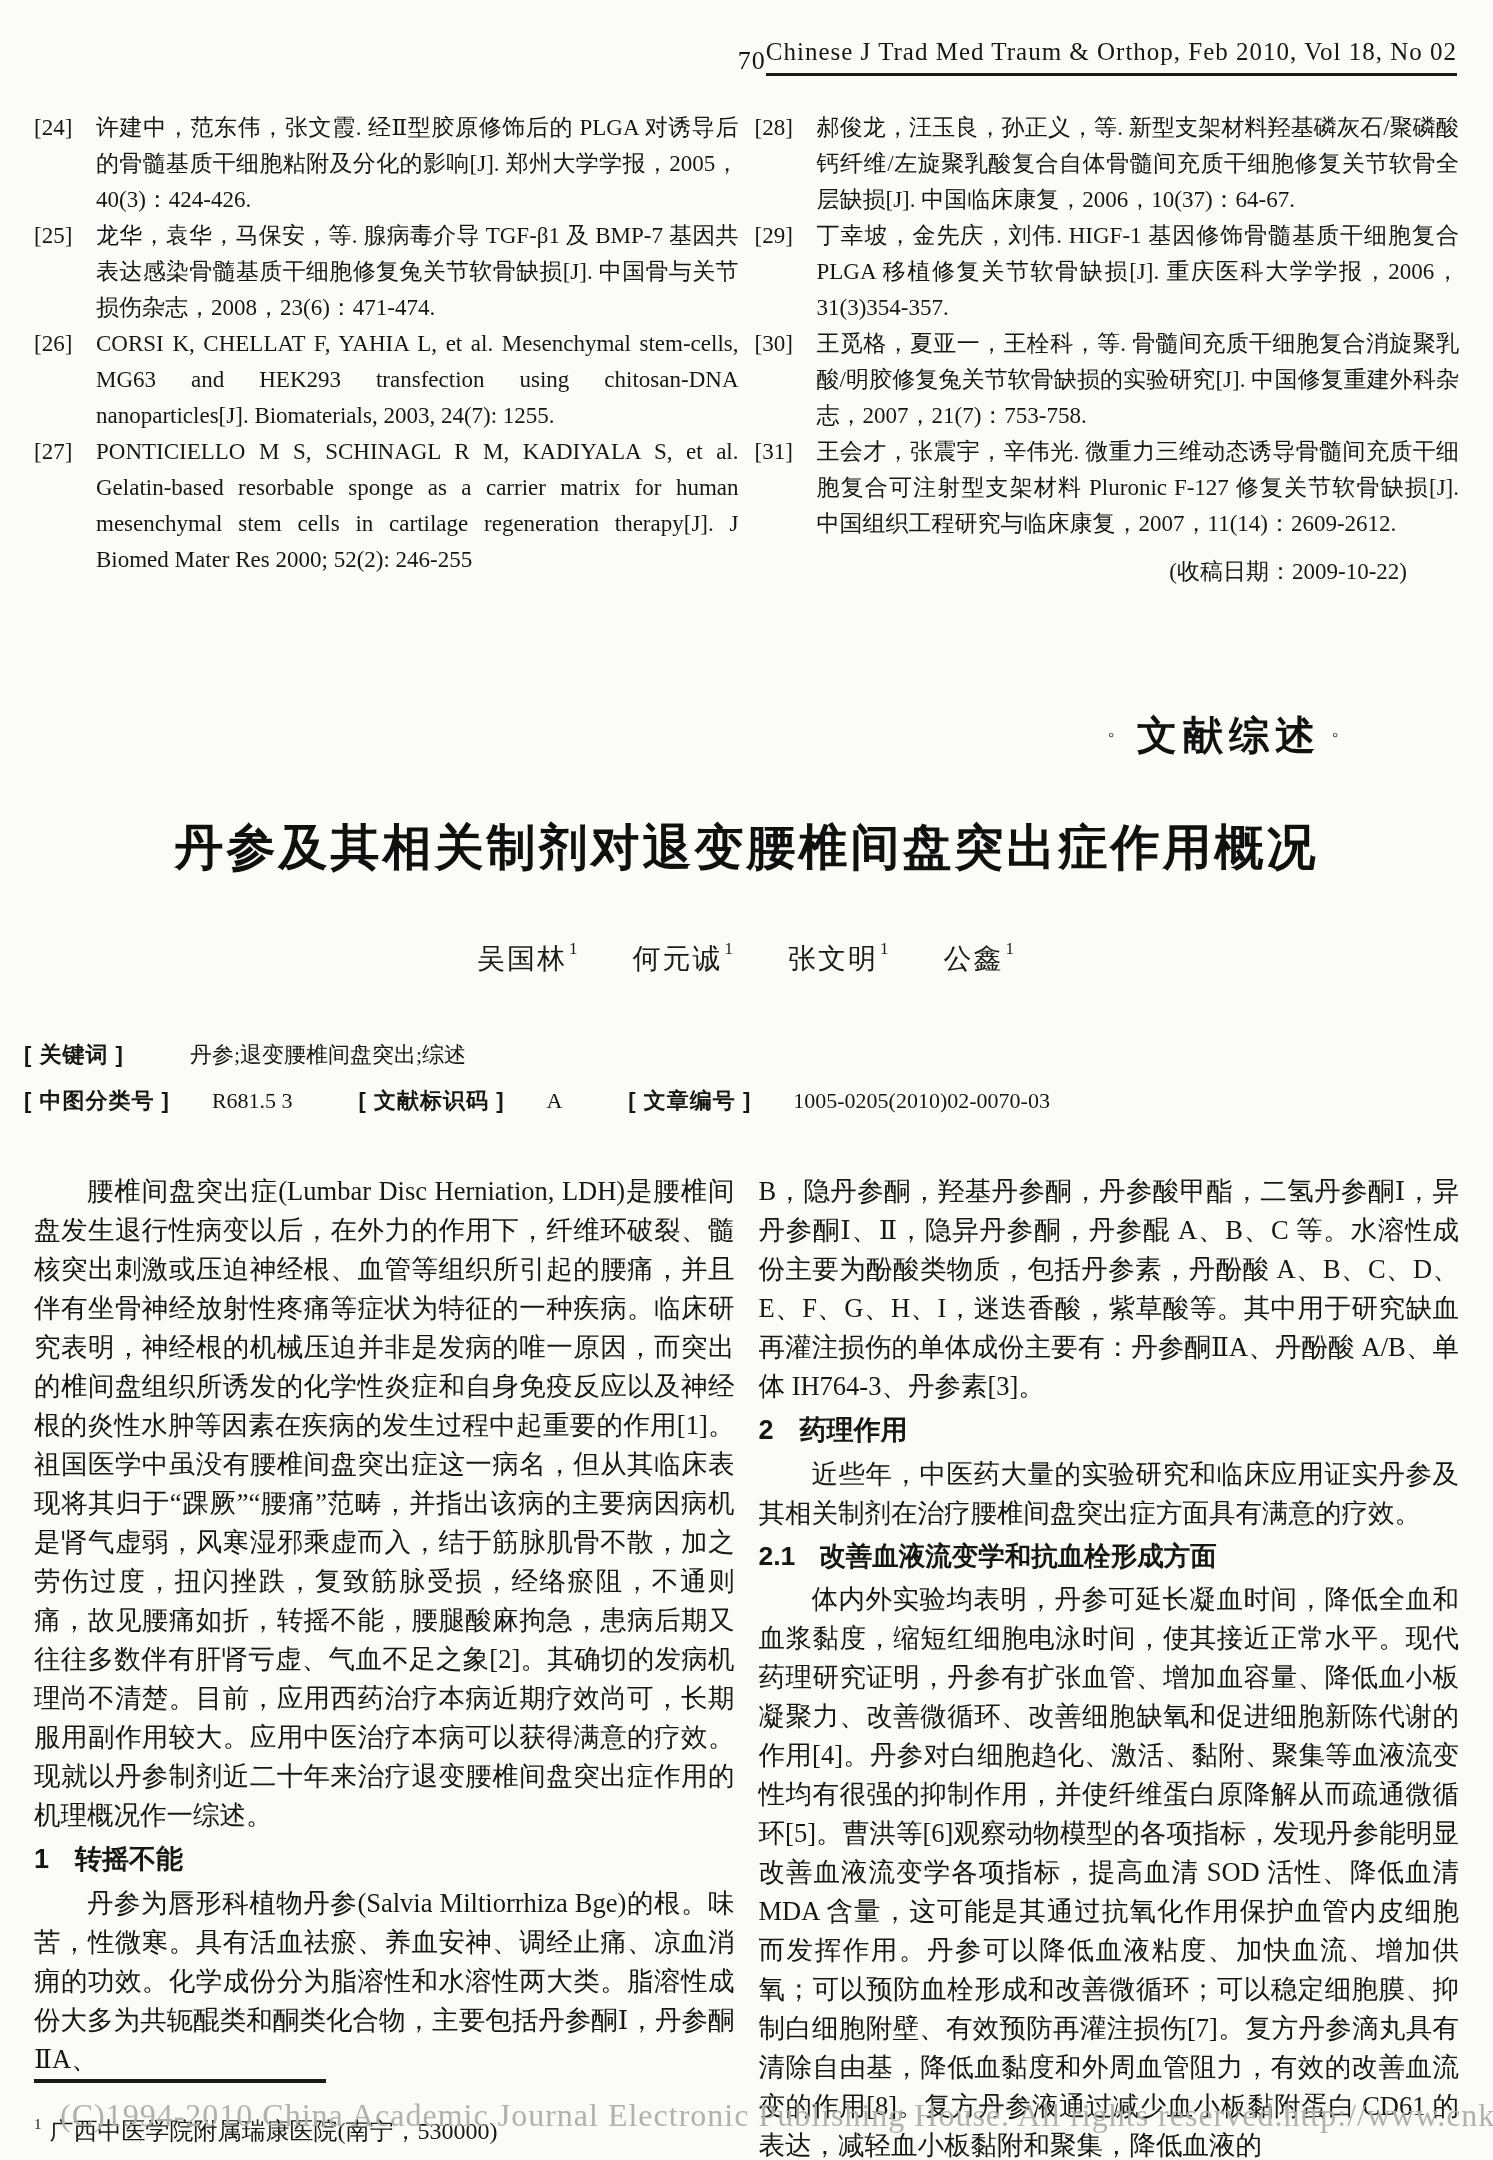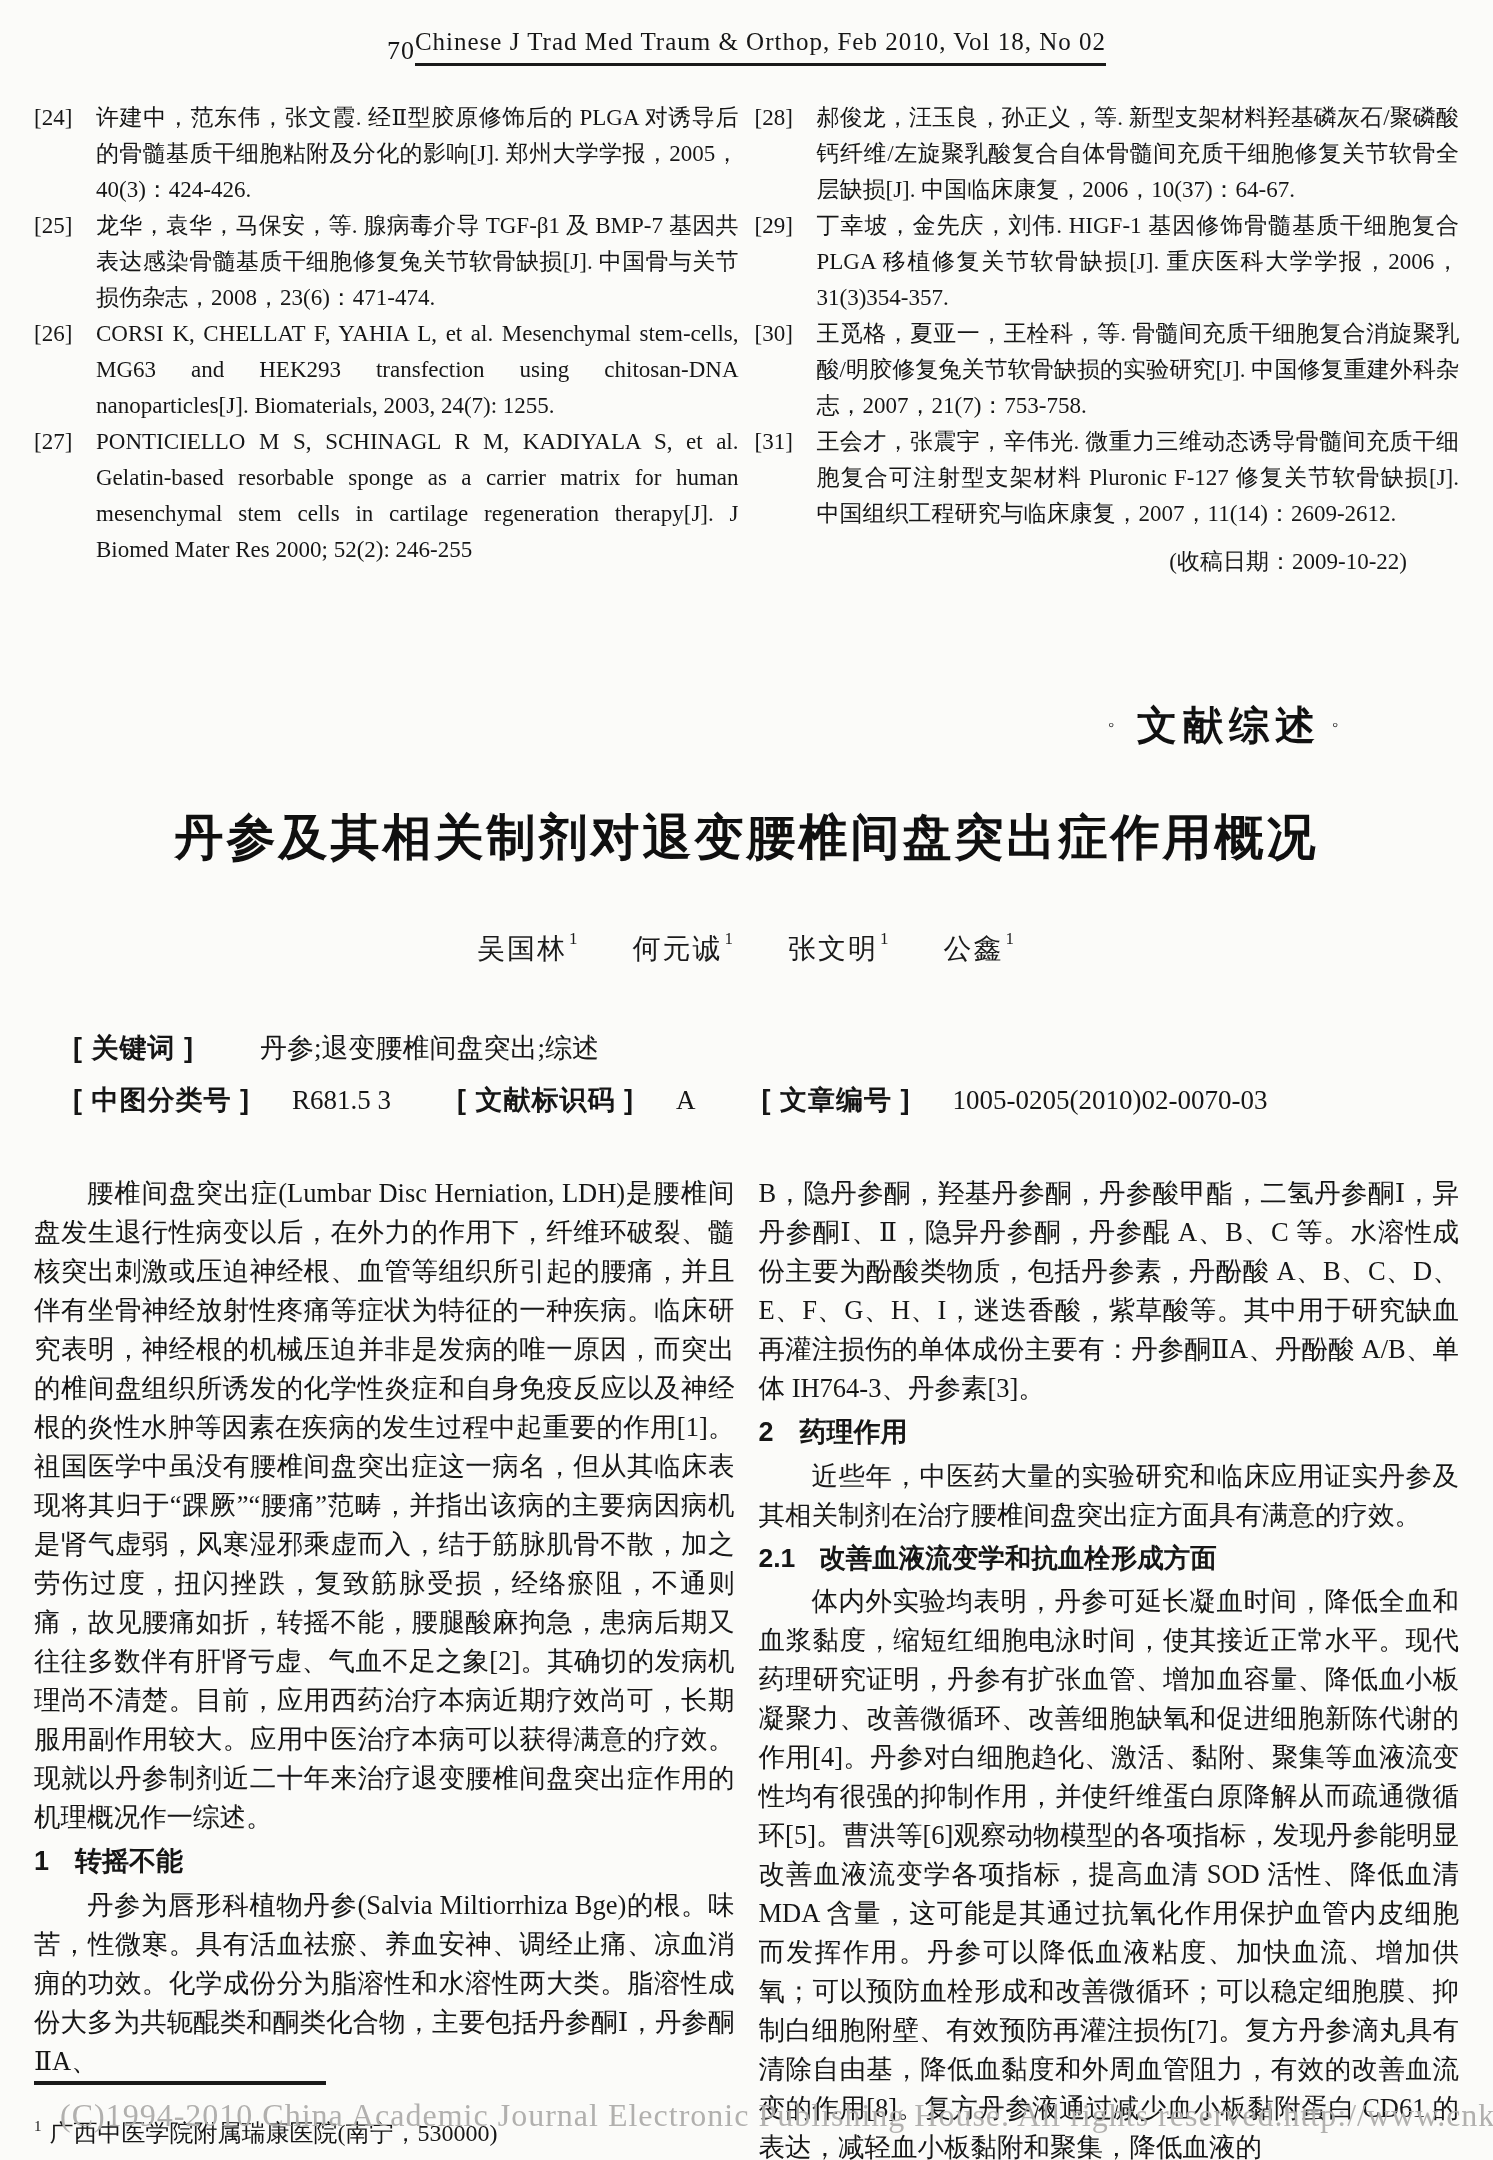--- a/index.html
+++ b/index.html
@@ -7,22 +7,22 @@
     position:relative;
     width:1493px;height:2160px;
     margin:0 auto;
     background:#fbfbf9;
     color:#161616;
     font-family:"Liberation Serif","DejaVu Serif",serif;
     overflow:hidden;
   }
   
   .page-header{
-    display:flex;justify-content:center;align-items:flex-end;
-    padding:28px 36px 0 36px;
+    display:flex;justify-content:flex-end;align-items:flex-end;
+    padding:38px 36px 0 36px;
   }
   .page-num{font-size:26px;letter-spacing:1px;}
   .journal{
     font-size:25px;letter-spacing:1px;
     border-bottom:3px solid #1a1a1a;padding-bottom:7px;
   }
   
   .refs{
     display:flex;gap:16px;
     padding:34px 34px 0 34px;
@@ -53,21 +53,21 @@
     font-size:49px;font-weight:bold;letter-spacing:3px;
     color:#101010;
   }
   .authors{
     margin-top:58px;text-align:center;
     font-size:28px;letter-spacing:2px;color:#1b1b1b;
   }
   .author{margin:0 22px;}
   .author sup{font-size:17px;vertical-align:14px;margin-left:2px;}
   
-  .meta{padding:0 0 0 73px;margin-top:62px;font-size:27px;}
+  .meta{padding:0 0 0 24px;margin-top:62px;font-size:22px;}
   .meta-line{display:flex;align-items:baseline;margin-bottom:16px;}
   .meta-label{
     font-family:"Liberation Sans","DejaVu Sans",sans-serif;
     font-weight:bold;letter-spacing:1px;
   }
   .meta-gap-s{display:inline-block;width:42px;}
   .meta-gap-l{display:inline-block;width:66px;}
   
   .body-cols{
     display:flex;gap:24px;

